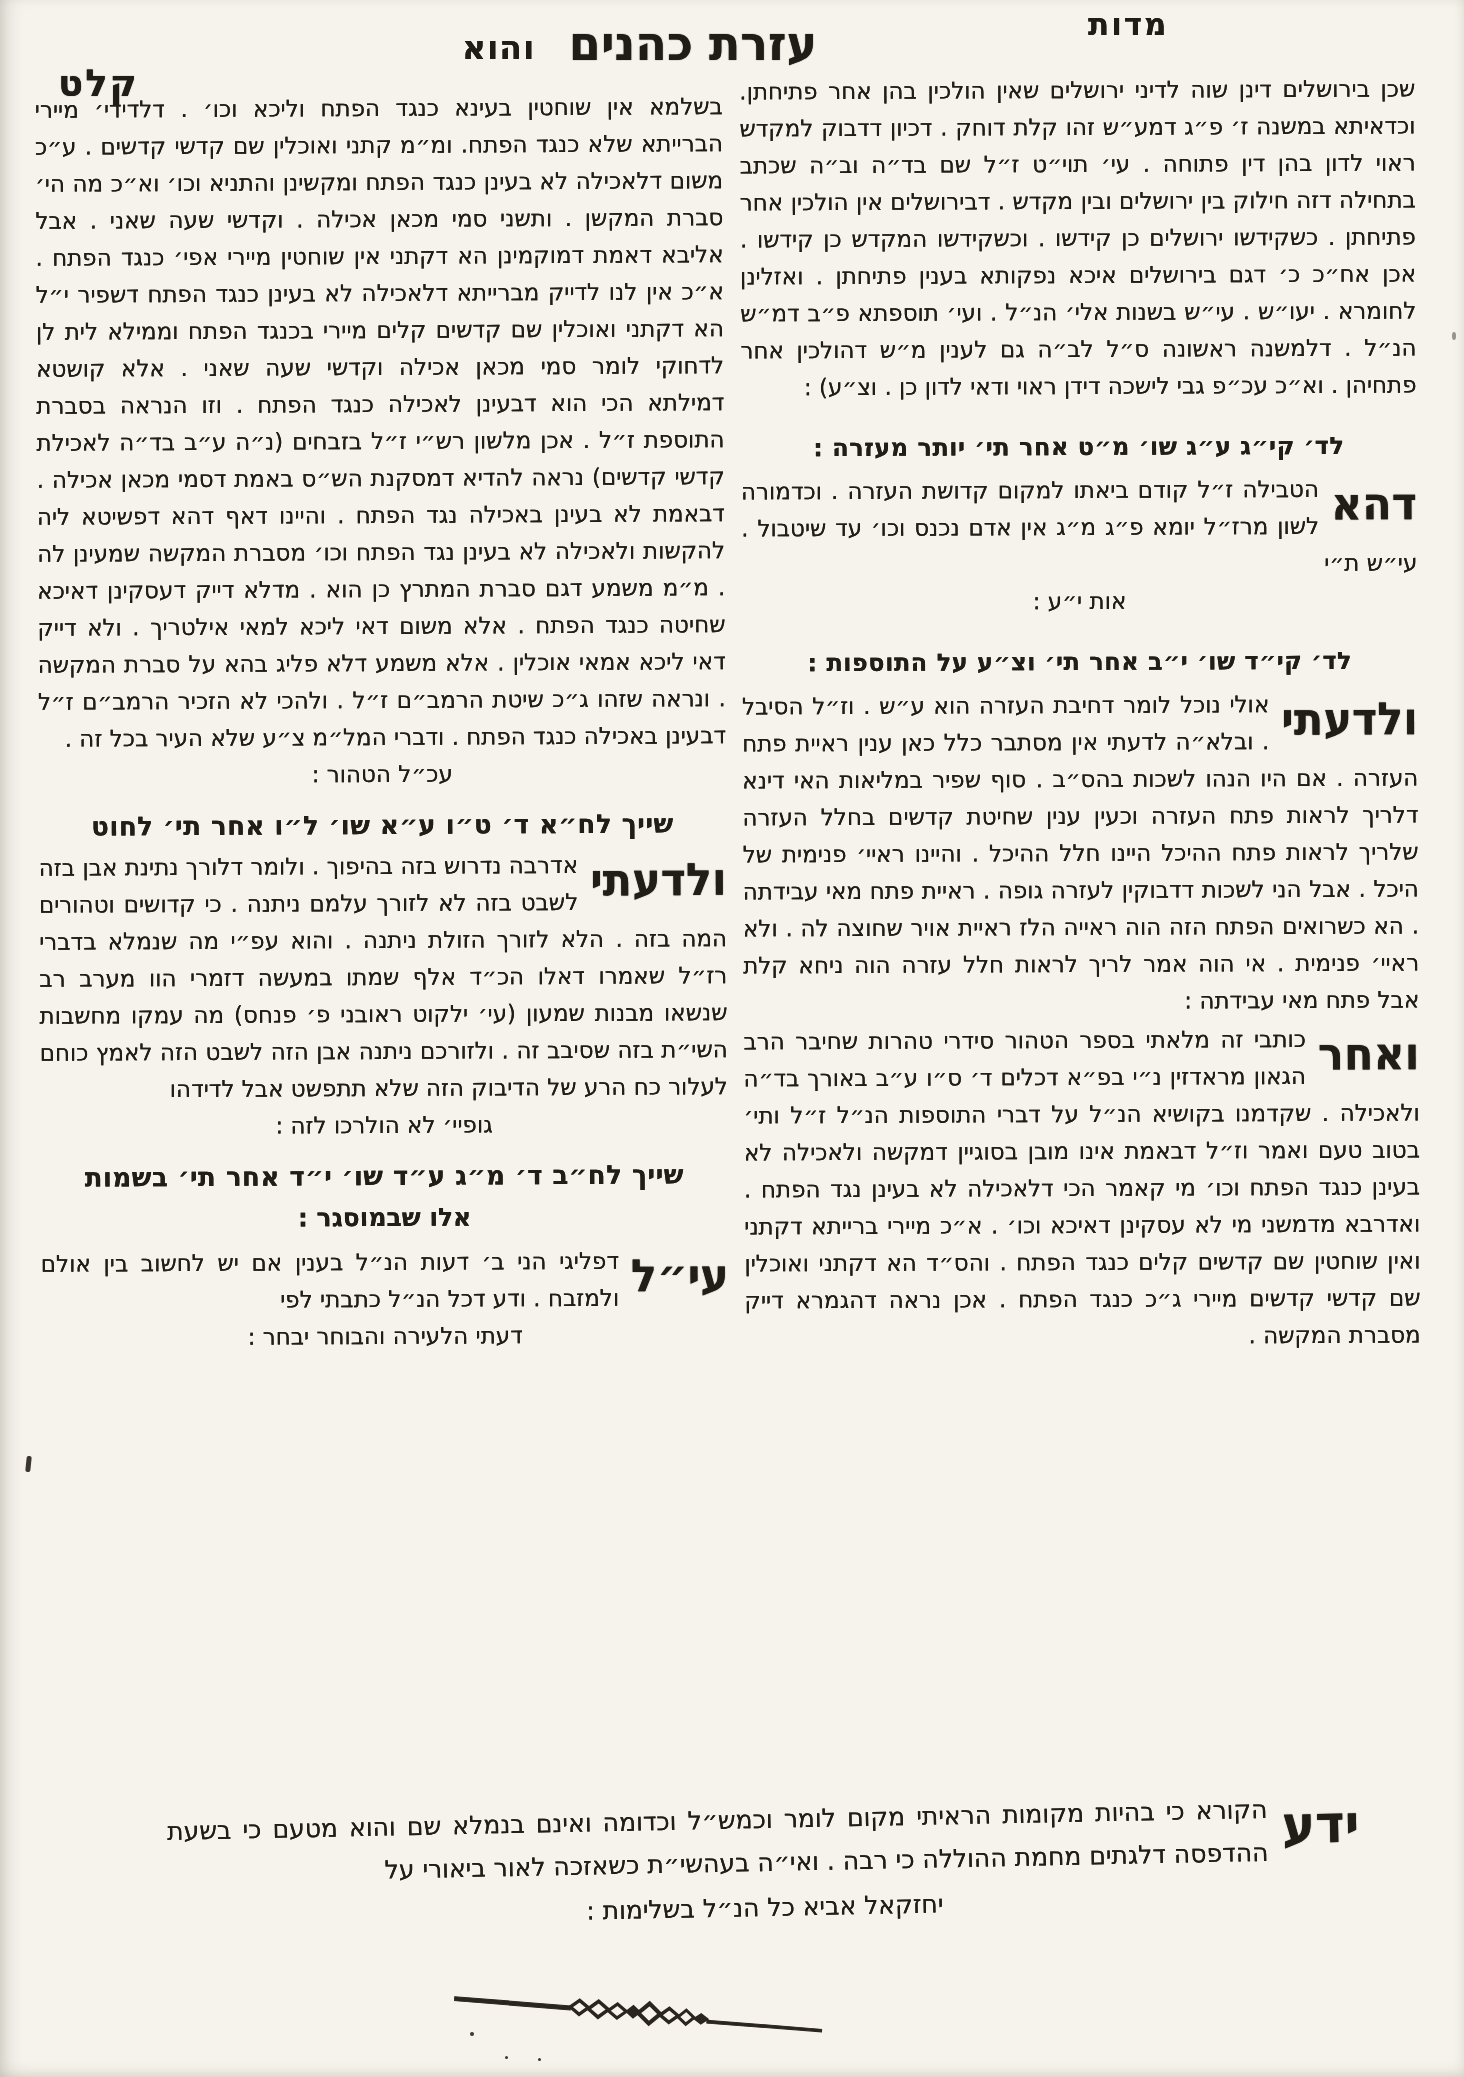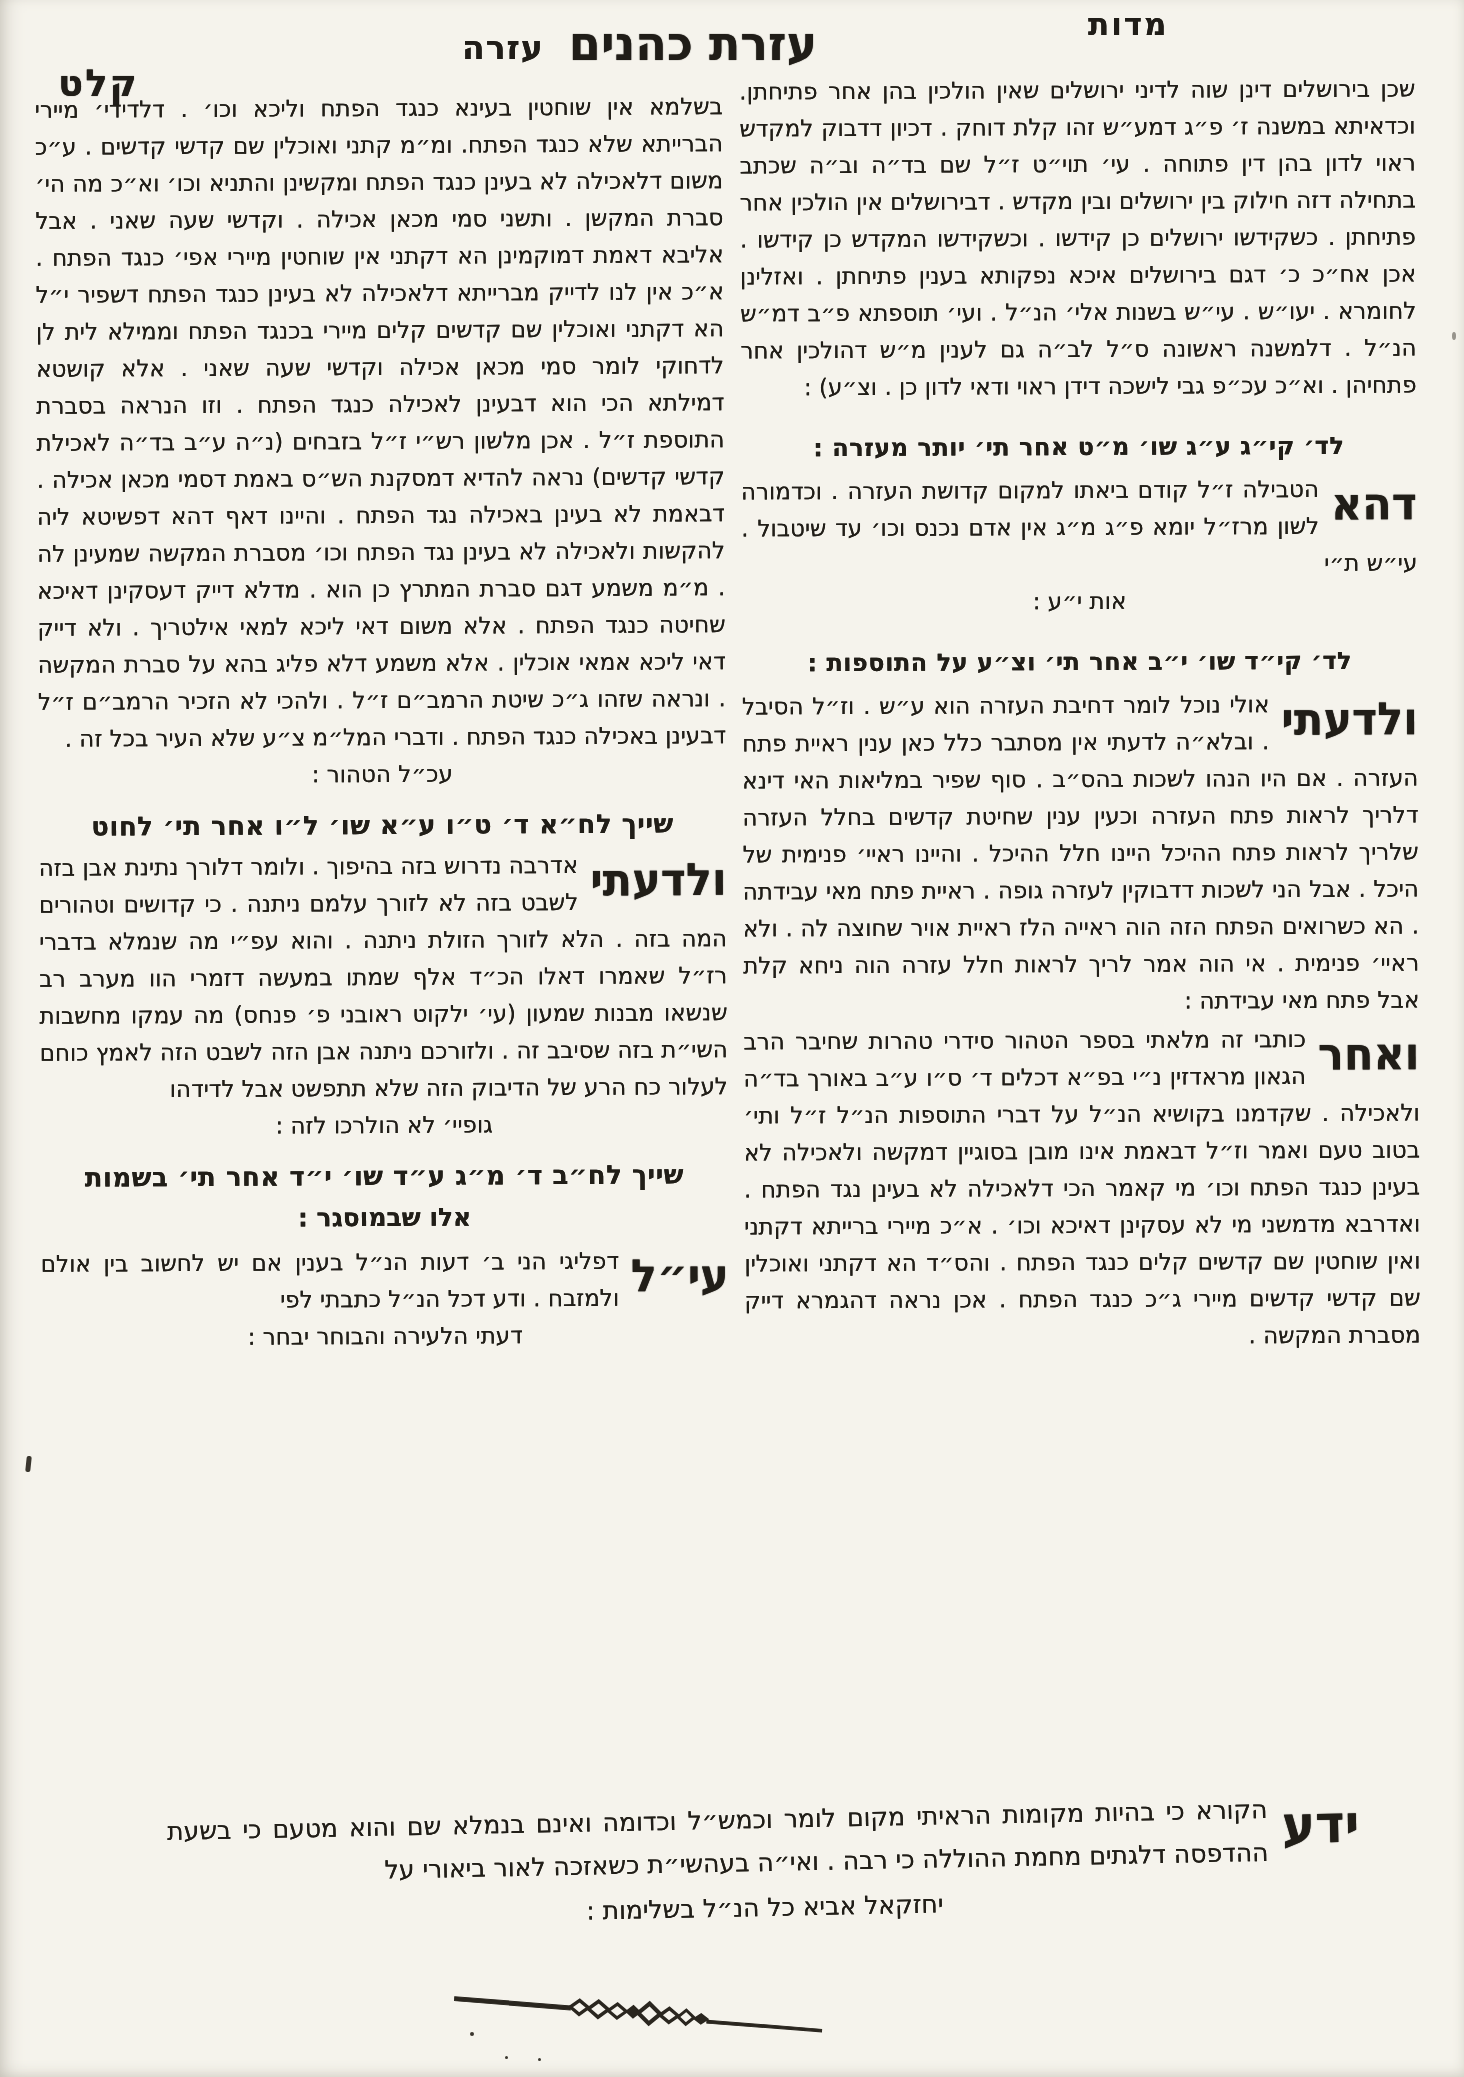--- a/index.html
+++ b/index.html
@@ -95,21 +95,21 @@
   .sp4{left:538px;top:2058px;width:3px;height:3px;}
   .sp5{left:1452px;top:332px;width:4px;height:8px;opacity:.5;}
 </style>
 </head>
 <body>
 
 <div class="paper">
 
   <div class="runhead-tractate">מדות</div>
   <div class="runhead-title">עזרת כהנים</div>
-  <div class="runhead-section">עזרה</div>
+  <div class="runhead-section">והוא</div>
   <div class="runhead-folio">קלט</div>
 
   <div class="col col-right">
       <div class="para body">שכן בירושלים דינן שוה לדיני ירושלים שאין הולכין בהן אחר פתיחתן. וכדאיתא במשנה ז׳ פ״ג דמע״ש זהו קלת דוחק . דכיון דדבוק למקדש ראוי לדון בהן דין פתוחה . עי׳ תוי״ט ז״ל שם בד״ה וב״ה שכתב בתחילה דזה חילוק בין ירושלים ובין מקדש . דבירושלים אין הולכין אחר פתיחתן . כשקידשו ירושלים כן קידשו . וכשקידשו המקדש כן קידשו . אכן אח״כ כ׳ דגם בירושלים איכא נפקותא בענין פתיחתן . ואזלינן לחומרא . יעו״ש . עי״ש בשנות אלי׳ הנ״ל . ועי׳ תוספתא פ״ב דמ״ש הנ״ל . דלמשנה ראשונה ס״ל לב״ה גם לענין מ״ש דהולכין אחר פתחיהן . וא״כ עכ״פ גבי לישכה דידן ראוי ודאי לדון כן . וצ״ע) :</div>
       <div class="para ref">לד׳ קי״ג ע״ג שו׳ מ״ט אחר תי׳ יותר מעזרה :</div>
       <div class="para section"><span class="lead">דהא</span>הטבילה ז״ל קודם ביאתו למקום קדושת העזרה . וכדמורה לשון מרז״ל יומא פ״ג מ״ג אין אדם נכנס וכו׳ עד שיטבול . עי״ש ת״י</div>
       <div class="para center">אות י״ע :</div>
       <div class="para ref">לד׳ קי״ד שו׳ י״ב אחר תי׳ וצ״ע על התוספות :</div>
       <div class="para section"><span class="lead">ולדעתי</span>אולי נוכל לומר דחיבת העזרה הוא ע״ש . וז״ל הסיבל . ובלא״ה לדעתי אין מסתבר כלל כאן ענין ראיית פתח העזרה . אם היו הנהו לשכות בהס״ב . סוף שפיר במליאות האי דינא דלריך לראות פתח העזרה וכעין ענין שחיטת קדשים בחלל העזרה שלריך לראות פתח ההיכל היינו חלל ההיכל . והיינו ראיי׳ פנימית של היכל . אבל הני לשכות דדבוקין לעזרה גופה . ראיית פתח מאי עבידתה . הא כשרואים הפתח הזה הוה ראייה הלז ראיית אויר שחוצה לה . ולא ראיי׳ פנימית . אי הוה אמר לריך לראות חלל עזרה הוה ניחא קלת אבל פתח מאי עבידתה :</div>
       <div class="para section"><span class="lead">ואחר</span>כותבי זה מלאתי בספר הטהור סידרי טהרות שחיבר הרב הגאון מראדזין נ״י בפ״א דכלים ד׳ ס״ו ע״ב באורך בד״ה ולאכילה . שקדמנו בקושיא הנ״ל על דברי התוספות הנ״ל ז״ל ותי׳ בטוב טעם ואמר וז״ל דבאמת אינו מובן בסוגיין דמקשה ולאכילה לא בעינן כנגד הפתח וכו׳ מי קאמר הכי דלאכילה לא בעינן נגד הפתח . ואדרבא מדמשני מי לא עסקינן דאיכא וכו׳ . א״כ מיירי ברייתא דקתני ואין שוחטין שם קדשים קלים כנגד הפתח . והס״ד הא דקתני ואוכלין שם קדשי קדשים מיירי ג״כ כנגד הפתח . אכן נראה דהגמרא דייק מסברת המקשה .</div>

